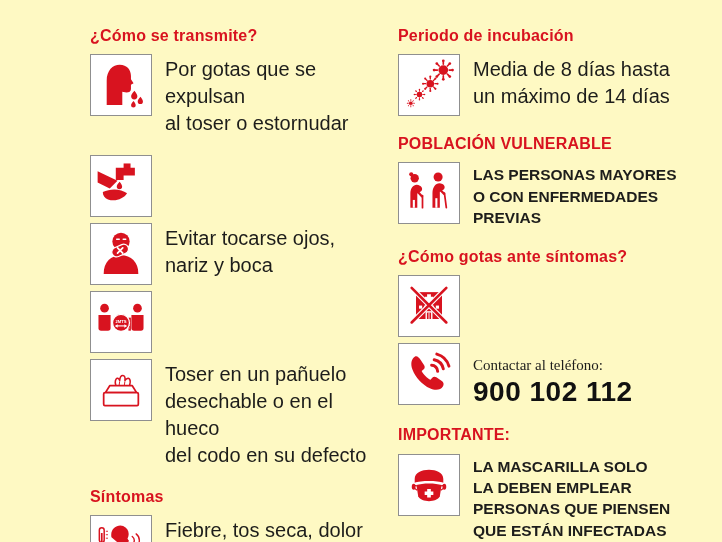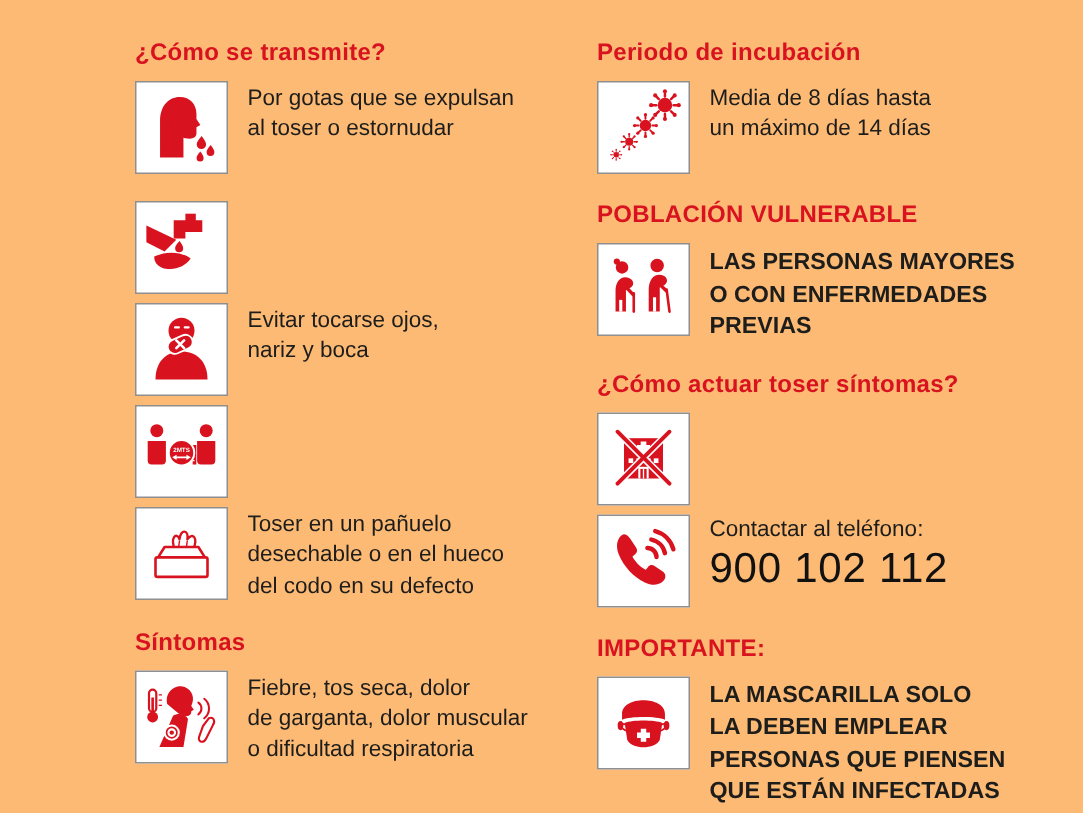--- a/index.html
+++ b/index.html
@@ -2,50 +2,50 @@
 <html><head>
 <meta charset="utf-8">
 <style>
   :root { --red: #d8131f; --ink: #1d1d1b; --border: #8f8f8f; }
   html, body { margin: 0; padding: 0; background: #fff; }
   body {
     width: 722px; height: 542px; overflow: hidden;
     font-family: "Liberation Sans", sans-serif;
     color: var(--ink);
   }
-  .page { position: relative; width: 722px; height: 542px; background: #fdba74; }
+  .page { position: relative; width: 722px; height: 542px; background: #fef9c3; }
   .col { position: absolute; top: 26px; }
   .col-left  { left: 90px;  width: 302px; }
   .col-right { left: 398px; width: 318px; }
   .sec { margin-bottom: 18px; }
   .sec-h {
     margin: 0 0 9px 0;
     color: var(--red);
     font-size: 16px; font-weight: bold; letter-spacing: 0.2px;
     line-height: 1.2;
   }
   .row { display: flex; align-items: flex-start; margin-bottom: 6px; }
   .icon-box {
     width: 62px; height: 62px; box-sizing: border-box;
     border: 1px solid var(--border); background: #fff;
     display: flex; align-items: center; justify-content: center;
     flex: 0 0 62px;
   }
   .icon { color: var(--red); display: block; }
   .txt {
     margin: 2px 0 0 13px;
-    font-size: 15px; line-height: 1.35; color: var(--ink);
+    font-size: 20px; line-height: 1.35; color: var(--ink);
     white-space: pre-line;
   }
   .txt-caps { font-weight: bold; font-size: 15.5px; line-height: 1.38; }
   .phone-block { margin-left: 13px; }
-  .phone-label { margin: 1px 0 0 0; font-size: 15px; color: var(--ink); }
+  .phone-label { margin: 14px 0 0 0; font-size: 15px; color: var(--ink); font-family: Liberation Serif, serif; }
   .phone-number {
     margin: 3px 0 0 0;
-    font-size: 28px; font-weight: normal; color: #111; letter-spacing: 0.5px;
+    font-size: 28px; font-weight: bold; color: #111; letter-spacing: 0.5px;
     line-height: 1.1;
   }
 </style>
 </head>
 <body>
 
 <div class="page">
 
   <div class="col col-left">
 
@@ -252,21 +252,21 @@
             <rect x="37.3" y="36" width="2.4" height="11" fill="#fff"></rect>
           </svg>
         </div>
         <p class="txt txt-caps">LAS PERSONAS MAYORES
 O CON ENFERMEDADES
 PREVIAS</p>
       </div>
     </div>
 
     <div class="sec">
-      <h2 class="sec-h">¿Cómo actuar toser síntomas?</h2>
+      <h2 class="sec-h">¿Cómo gotas ante síntomas?</h2>
 
       <div class="row">
         <div class="icon-box">
           <svg class="icon" width="52" height="52" viewBox="0 0 60 60">
             <rect x="15" y="14" width="30" height="31" fill="currentColor"></rect>
             <path d="M27.8 16.5 h4.4 v2.8 h2.8 v4.4 h-2.8 v2.8 h-4.4 v-2.8 h-2.8 v-4.4 h2.8 z" fill="#fff"></path>
             <g fill="#fff">
               <rect x="18.5" y="29.5" width="3.6" height="3.6"></rect>
                 <rect x="24.5" y="29.5" width="3.6" height="3.6"></rect>
               <rect x="31.9" y="29.5" width="3.6" height="3.6"></rect>

